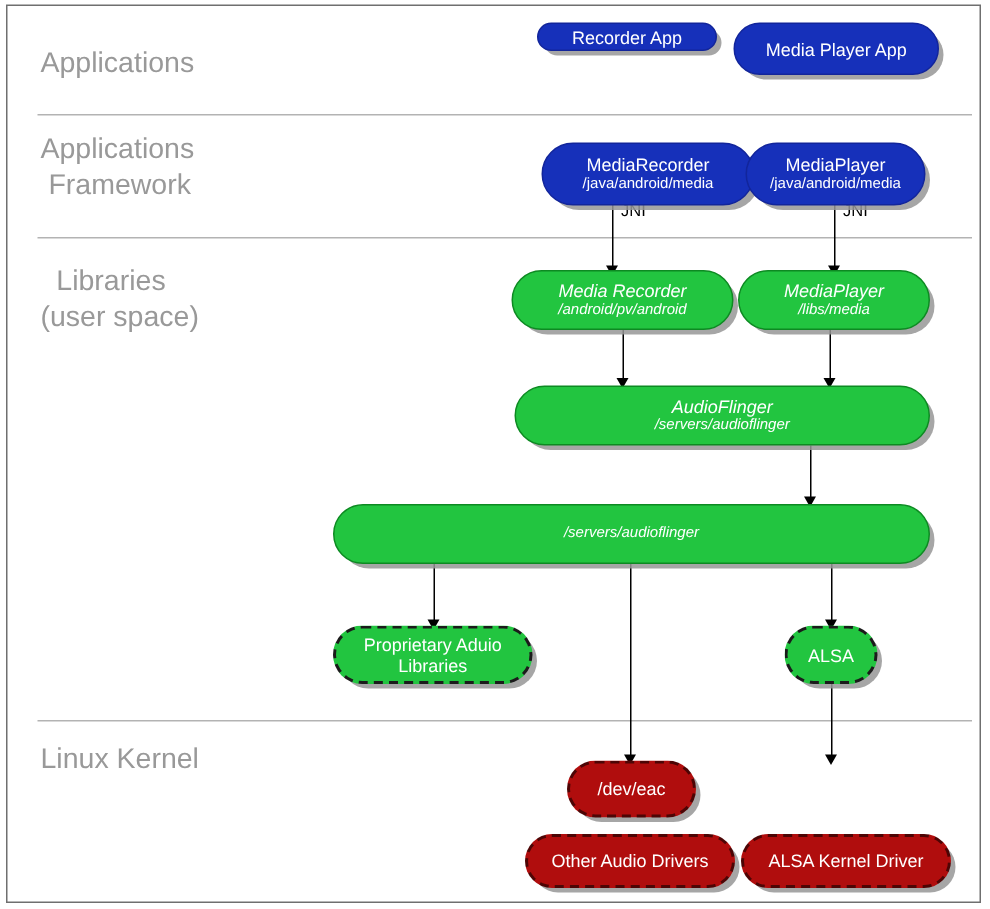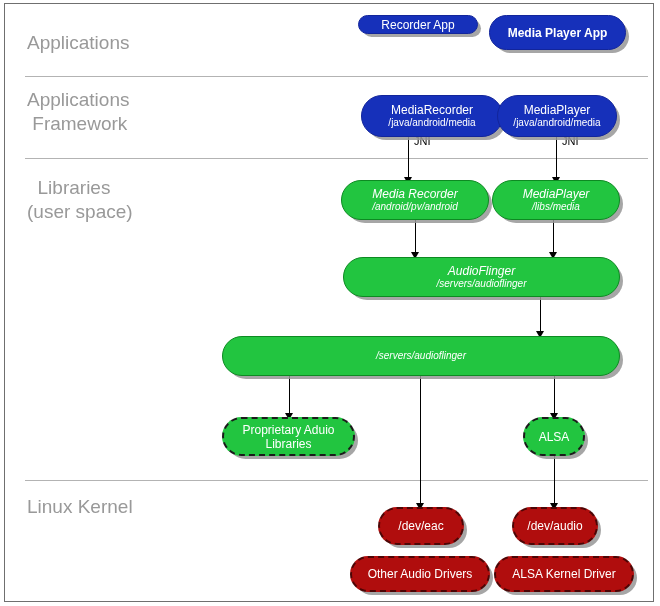--- a/index.html
+++ b/index.html
@@ -143,21 +143,21 @@
   <div class="vline" style="left:554px; top:375px; height:43px;"></div>
   <div class="arrowhead" style="left:550px; top:413px;"></div>
 
   <div class="vline" style="left:554px; top:456px; height:52px;"></div>
   <div class="arrowhead" style="left:550px; top:503px;"></div>
 
   <div class="node blue" style="left:358px; top:15px; width:120px; height:19px; border-radius:18px;">
     <span class="t1">Recorder App</span>
   </div>
 
-  <div class="node blue" style="left:489px; top:15px; width:137px; height:35px; border-radius:18px;font-weight:bold;">
+  <div class="node blue" style="left:489px; top:15px; width:137px; height:35px; border-radius:18px;">
     <span class="t1">Media Player App</span>
   </div>
 
   <div class="node blue" style="left:361px; top:95px; width:142px; height:42px; border-radius:21px;">
     <span class="t1">MediaRecorder</span>
     <span class="t2">/java/android/media</span>
   </div>
 
   <div class="node blue" style="left:497px; top:95px; width:120px; height:42px; border-radius:21px;">
     <span class="t1">MediaPlayer</span>
@@ -189,23 +189,20 @@
   </div>
 
   <div class="node green-dashed" style="left:523px; top:417px; width:62px; height:39px; border-radius:20px;">
     <span class="t1">ALSA</span>
   </div>
 
   <div class="node red-dashed" style="left:378px; top:507px; width:86px; height:38px; border-radius:19px;">
     <span class="t1">/dev/eac</span>
   </div>
 
-  <div class="node red-dashed" style="left:512px; top:507px; width:86px; height:38px; border-radius:19px;">
-    <span class="t1">/dev/audio</span>
-  </div>
 
   <div class="node red-dashed" style="left:350px; top:556px; width:140px; height:36px; border-radius:18px;">
     <span class="t1">Other Audio Drivers</span>
   </div>
 
   <div class="node red-dashed" style="left:494px; top:556px; width:140px; height:36px; border-radius:18px;">
     <span class="t1">ALSA Kernel Driver</span>
   </div>
 </div>
 

